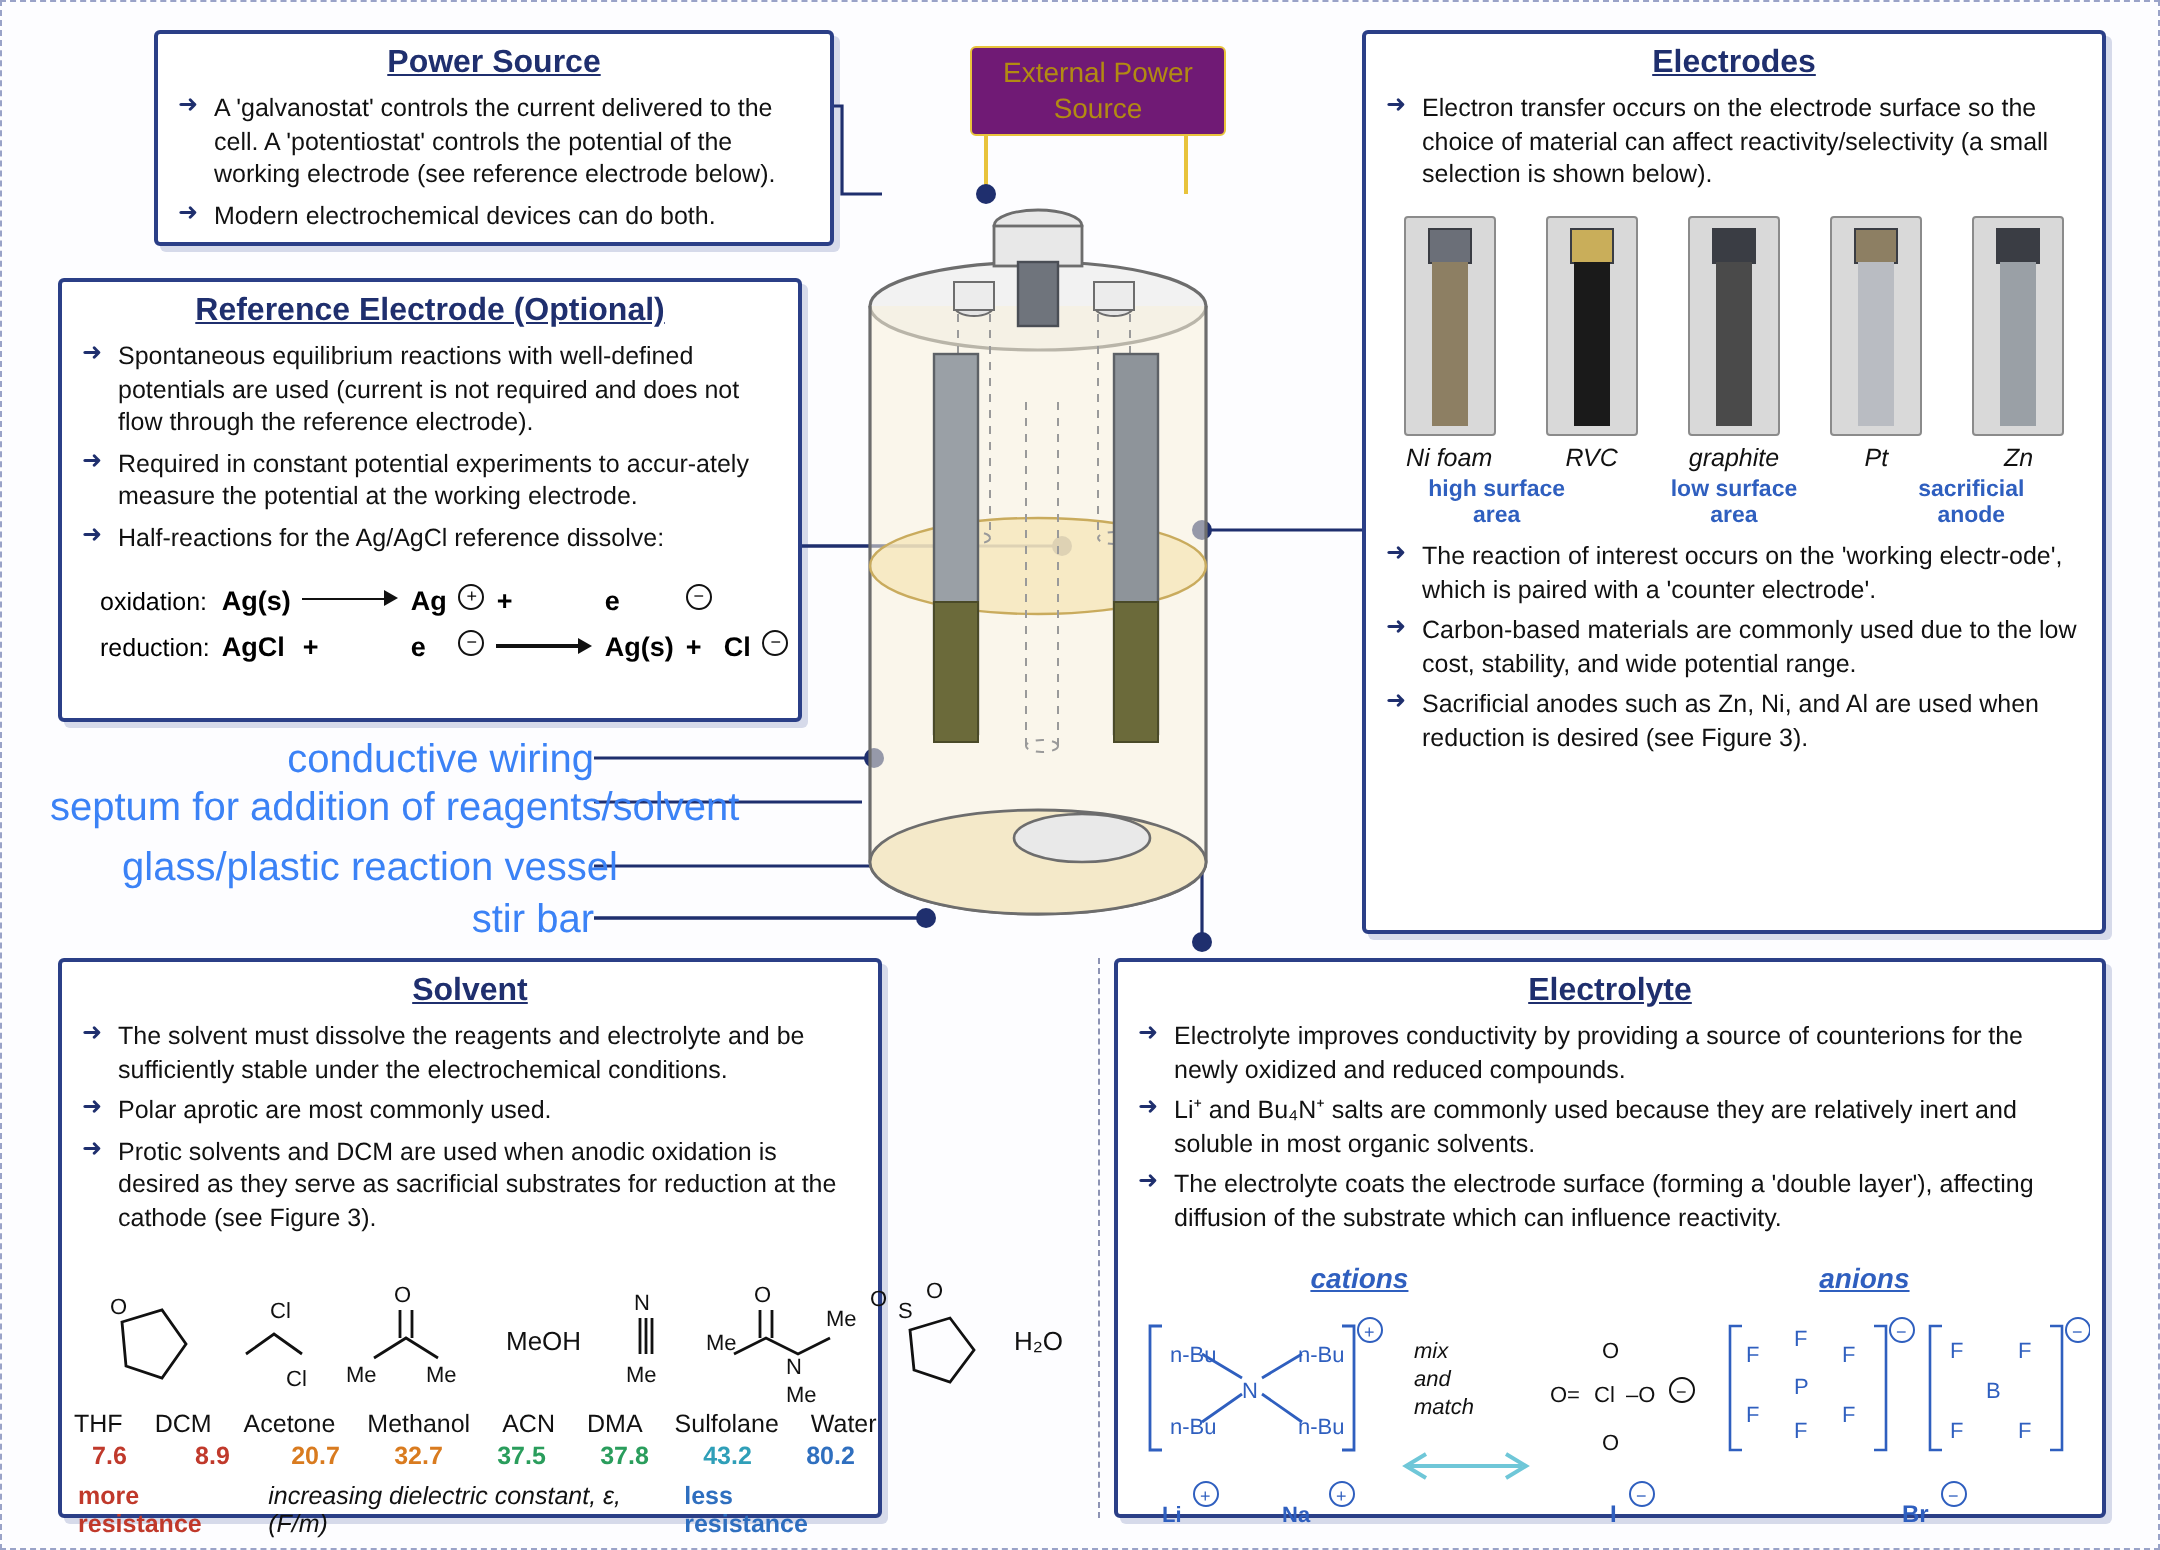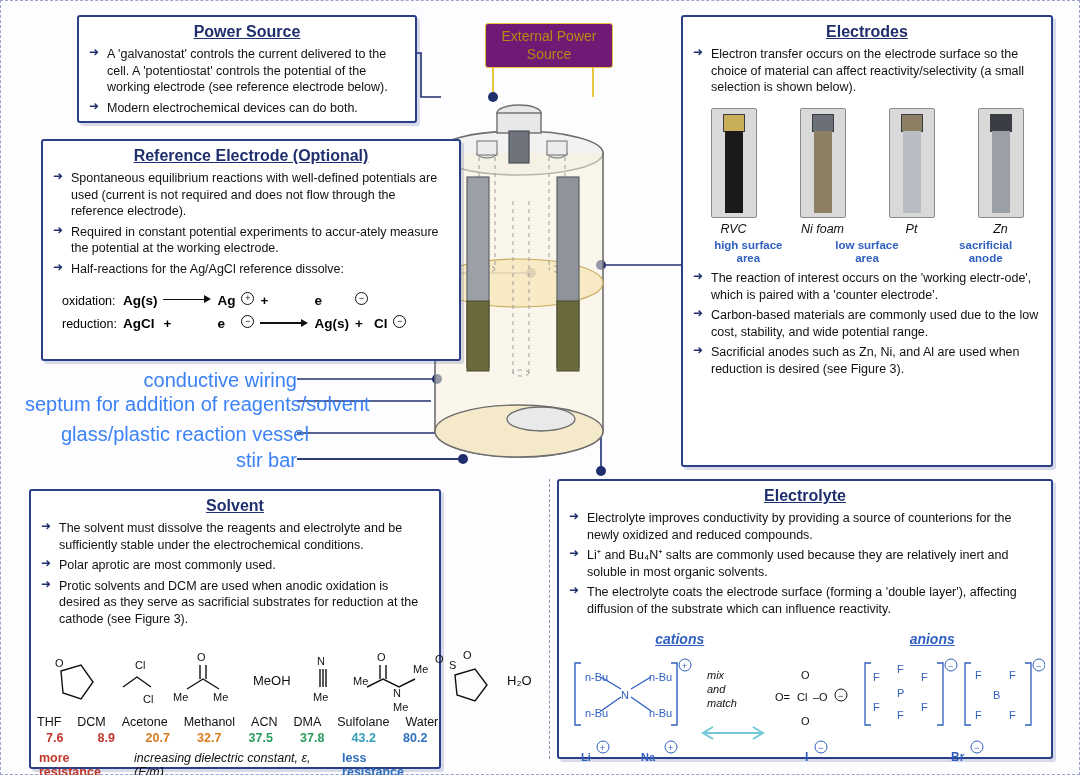--- a/index.html
+++ b/index.html
@@ -46,21 +46,21 @@
   }
   ul.bullets li:before{
     content:"\279C";
     position:absolute;left:0;top:-1px;
     color:#1f2f6e;
     font-size:12px;
   }
   
   #power-source{left:28px;top:14px;width:340px;height:108px;margin-left:48px;}
   
-  #reference-electrode{left:40px;top:138px;width:420px;height:222px;}
+  #reference-electrode{left:28px;top:138px;width:372px;height:222px;}
   .halfrxn{
     font-size:12.5px;
     padding:2px 0 0 16px;
   }
   .halfrxn table{border-collapse:collapse;}
   .halfrxn td{padding:3px 3px;vertical-align:middle;white-space:nowrap;}
   .lbl{font-size:12.5px;}
   .sp{font-weight:bold;font-size:13.5px;}
   .circ{
     display:inline-block;
@@ -82,21 +82,21 @@
     border-radius:2px;
     background:#d9d9d9;
     position:relative;overflow:hidden;
   }
   .elec-body{position:absolute;left:50%;transform:translateX(-50%);bottom:4px;width:18px;}
   .elec-cap{position:absolute;left:50%;transform:translateX(-50%);top:5px;width:20px;height:16px;background:#6b6f78;border:1px solid #3a3d44;}
   .elec-name{font-style:italic;font-size:12.5px;margin-top:4px;color:#111;}
   .elec-tags{display:flex;justify-content:space-around;padding:3px 6px 4px 6px;}
   .elec-tag{width:86px;text-align:center;font-size:11.5px;font-weight:bold;color:#2f5fbf;line-height:1.2;}
   
-  #solvent{left:28px;top:478px;width:412px;height:280px;margin-top:10px;}
+  #solvent{left:28px;top:478px;width:412px;height:280px;}
   
   #electrolyte{left:556px;top:478px;width:496px;height:280px;}
   
   .lead-label{
     position:absolute;
     font-size:20px;
     color:#3b82f6;
     text-align:right;
     white-space:nowrap;
   }
@@ -254,31 +254,38 @@
 
   <div class="panel" id="electrodes">
     <div class="panel-title">Electrodes</div>
     <ul class="bullets">
       <li>Electron transfer occurs on the electrode surface so the choice of material can affect reactivity/selectivity (a small selection is shown below).</li>
     </ul>
 
     <div class="elec-strip">
       <div class="elec-item">
         <div class="elec-pic">
+          <div class="elec-cap"></div>
+          <div class="elec-body" style="height:82px;background:#8d7f63;"></div>
+        </div>
+        <div class="elec-name">Ni foam</div>
+      </div>
+      <div class="elec-item">
+        <div class="elec-pic">
           <div class="elec-cap" style="background:#c9ae5a;"></div>
           <div class="elec-body" style="height:82px;background:#1a1a1a;"></div>
         </div>
         <div class="elec-name">RVC</div>
       </div>
       <div class="elec-item">
         <div class="elec-pic">
-          <div class="elec-cap"></div>
-          <div class="elec-body" style="height:82px;background:#8d7f63;"></div>
+          <div class="elec-cap" style="background:#3a3d44;"></div>
+          <div class="elec-body" style="height:82px;background:#4a4a4a;"></div>
         </div>
-        <div class="elec-name">Ni foam</div>
+        <div class="elec-name">graphite</div>
       </div>
       <div class="elec-item">
         <div class="elec-pic">
           <div class="elec-cap" style="background:#8d7f63;"></div>
           <div class="elec-body" style="height:82px;background:#b9bcc2;"></div>
         </div>
         <div class="elec-name">Pt</div>
       </div>
       <div class="elec-item">
         <div class="elec-pic">

